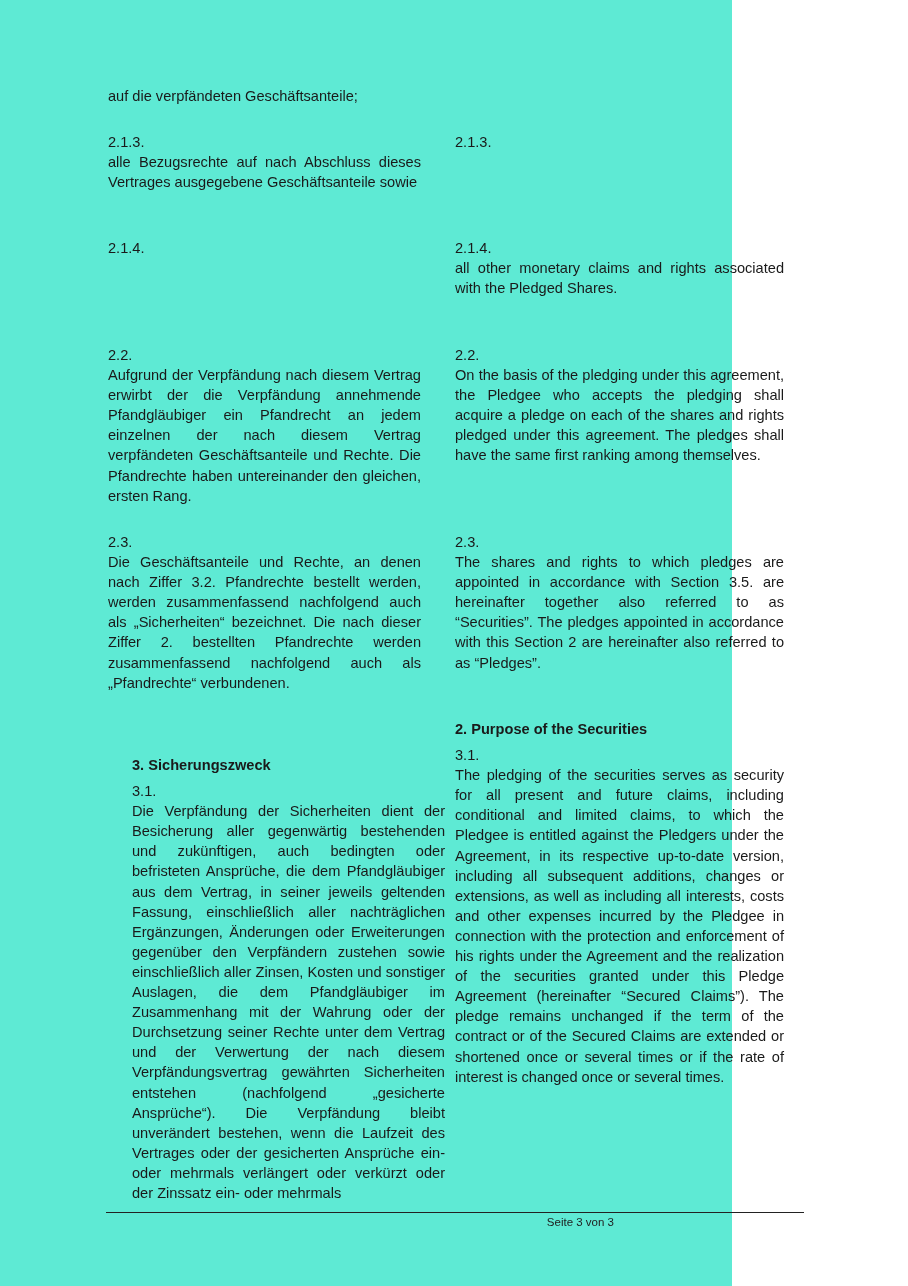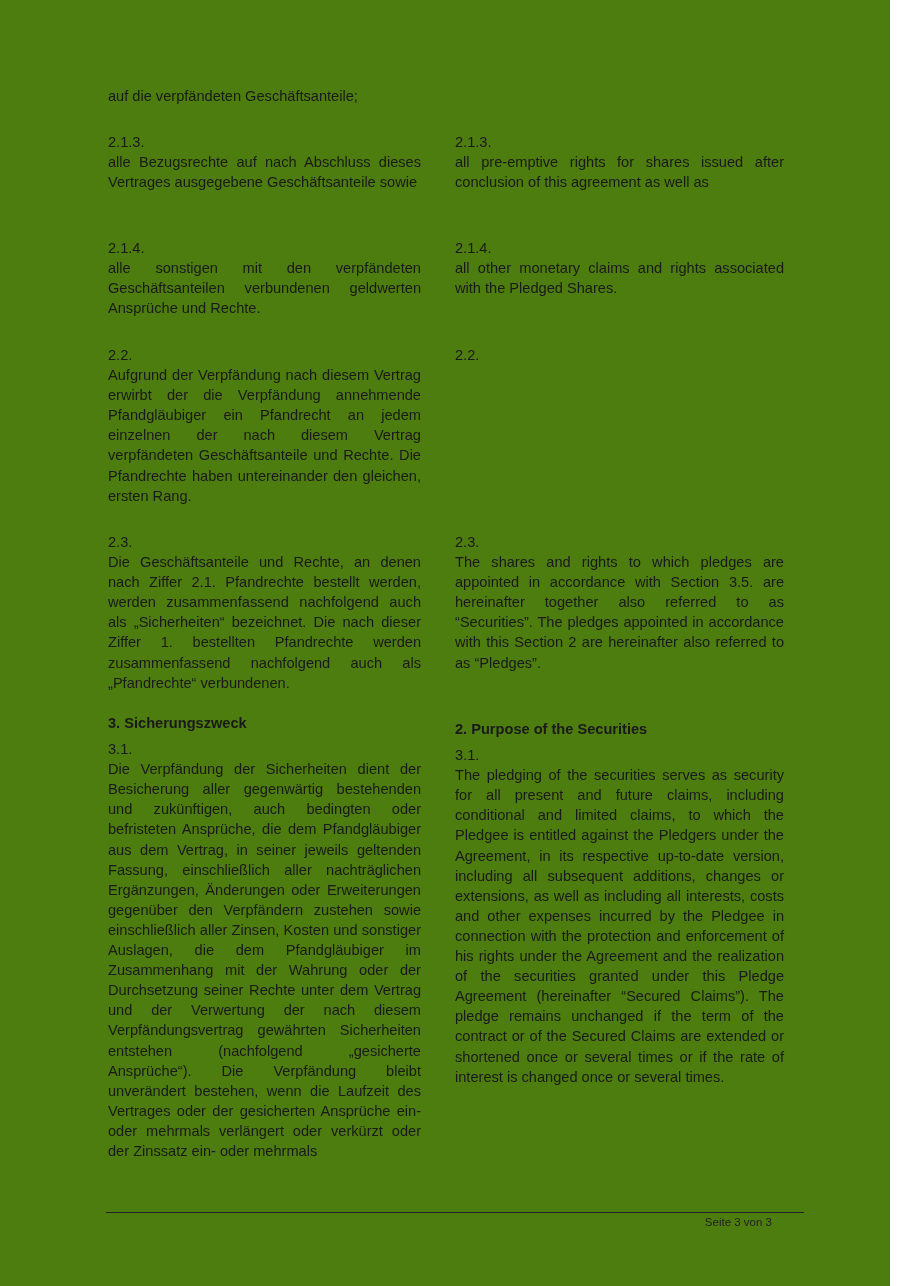--- a/index.html
+++ b/index.html
@@ -11,23 +11,23 @@
       width: 908px;
       height: 1286px;
       position: relative;
       overflow: hidden;
       font-family: "Liberation Sans", sans-serif;
       color: #1a1a1a;
     }
     .page {
       position: absolute;
       left: 0; top: 0;
-      width: 890px;
+      width: 732px;
       height: 1286px;
-      background: #4d7c0f;
+      background: #5eead4;
     }
     .block {
       position: absolute;
       font-size: 14.6px;
       line-height: 20.1px;
       text-align: justify;
       text-align-last: left;
     }
     .col-de { left: 108px; width: 313px; }
     .col-en { left: 455px; width: 329px; }
@@ -68,50 +68,49 @@
   <div class="block col-de" style="top:86px; width:340px;">
     <span class="para">auf die verpfändeten Geschäftsanteile;</span>
   </div>
 
   <div class="block col-de" style="top:132px;">
     <span class="num">2.1.3.</span>
     <span class="para">alle Bezugsrechte auf nach Abschluss dieses Vertrages ausgegebene Geschäftsanteile sowie</span>
   </div>
   <div class="block col-en" style="top:132px;">
     <span class="num">2.1.3.</span>
-    <span class="para">all pre-emptive rights for shares issued after conclusion of this agreement as well as</span>
   </div>
 
   <div class="block col-de" style="top:238px;">
     <span class="num">2.1.4.</span>
-    <span class="para">alle sonstigen mit den verpfändeten Geschäftsanteilen verbundenen geldwerten Ansprüche und Rechte.</span>
   </div>
   <div class="block col-en" style="top:238px;">
     <span class="num">2.1.4.</span>
     <span class="para">all other monetary claims and rights associated with the Pledged Shares.</span>
   </div>
 
   <div class="block col-de" style="top:345px;">
     <span class="num">2.2.</span>
     <span class="para">Aufgrund der Verpfändung nach diesem Vertrag erwirbt der die Verpfändung annehmende Pfandgläubiger ein Pfandrecht an jedem einzelnen der nach diesem Vertrag verpfändeten Geschäftsanteile und Rechte. Die Pfandrechte haben untereinander den gleichen, ersten Rang.</span>
   </div>
   <div class="block col-en" style="top:345px;">
     <span class="num">2.2.</span>
+    <span class="para">On the basis of the pledging under this agreement, the Pledgee who accepts the pledging shall acquire a pledge on each of the shares and rights pledged under this agreement. The pledges shall have the same first ranking among themselves.</span>
   </div>
 
   <div class="block col-de" style="top:532px;">
     <span class="num">2.3.</span>
-    <span class="para"><span>Die Geschäftsanteile und Rechte, an denen nach Ziffer 2.1. Pfandrechte bestellt werden, werden zusammenfassend nachfolgend auch als „</span><b>Sicherheiten</b><span>“ bezeichnet. Die nach dieser Ziffer 1. bestellten Pfandrechte werden zusammenfassend nachfolgend auch als „</span><b>Pfandrechte</b><span>“ verbundenen.</span></span>
+    <span class="para"><span>Die Geschäftsanteile und Rechte, an denen nach Ziffer 3.2. Pfandrechte bestellt werden, werden zusammenfassend nachfolgend auch als „</span><b>Sicherheiten</b><span>“ bezeichnet. Die nach dieser Ziffer 2. bestellten Pfandrechte werden zusammenfassend nachfolgend auch als „</span><b>Pfandrechte</b><span>“ verbundenen.</span></span>
   </div>
   <div class="block col-en" style="top:532px;">
     <span class="num">2.3.</span>
     <span class="para"><span>The shares and rights to which pledges are appointed in accordance with Section 3.5. are hereinafter together also referred to as “</span><b>Securities</b><span>”. The pledges appointed in accordance with this Section 2 are hereinafter also referred to as “</span><b>Pledges</b><span>”.</span></span>
   </div>
 
-  <div class="block col-de" style="top:713px;">
+  <div class="block col-de" style="top:755px;margin-left:24px;">
     <span class="heading">3. Sicherungszweck</span>
     <span class="num">3.1.</span>
     <span class="para"><span>Die Verpfändung der Sicherheiten dient der Besicherung aller gegenwärtig bestehenden und zukünftigen, auch bedingten oder befristeten Ansprüche, die dem Pfandgläubiger aus dem Vertrag, in seiner jeweils geltenden Fassung, einschließlich aller nachträglichen Ergänzungen, Änderungen oder Erweiterungen gegenüber den Verpfändern zustehen sowie einschließlich aller Zinsen, Kosten und sonstiger Auslagen, die dem Pfandgläubiger im Zusammenhang mit der Wahrung oder der Durchsetzung seiner Rechte unter dem Vertrag und der Verwertung der nach diesem Verpfändungsvertrag gewährten Sicherheiten entstehen (nachfolgend „</span><b>gesicherte Ansprüche</b><span>“). Die Verpfändung bleibt unverändert bestehen, wenn die Laufzeit des Vertrages oder der gesicherten Ansprüche ein- oder mehrmals verlängert oder verkürzt oder der Zinssatz ein- oder mehrmals</span></span>
   </div>
   <div class="block col-en" style="top:719px;">
     <span class="heading">2. Purpose of the Securities</span>
     <span class="num">3.1.</span>
     <span class="para"><span>The pledging of the securities serves as security for all present and future claims, including conditional and limited claims, to which the Pledgee is entitled against the Pledgers under the Agreement, in its respective up-to-date version, including all subsequent additions, changes or extensions, as well as including all interests, costs and other expenses incurred by the Pledgee in connection with the protection and enforcement of his rights under the Agreement and the realization of the securities granted under this Pledge Agreement (hereinafter “</span><b>Secured Claims</b><span>”). The pledge remains unchanged if the term of the contract or of the Secured Claims are extended or shortened once or several times or if the rate of interest is changed once or several times.</span></span>
   </div>
 

